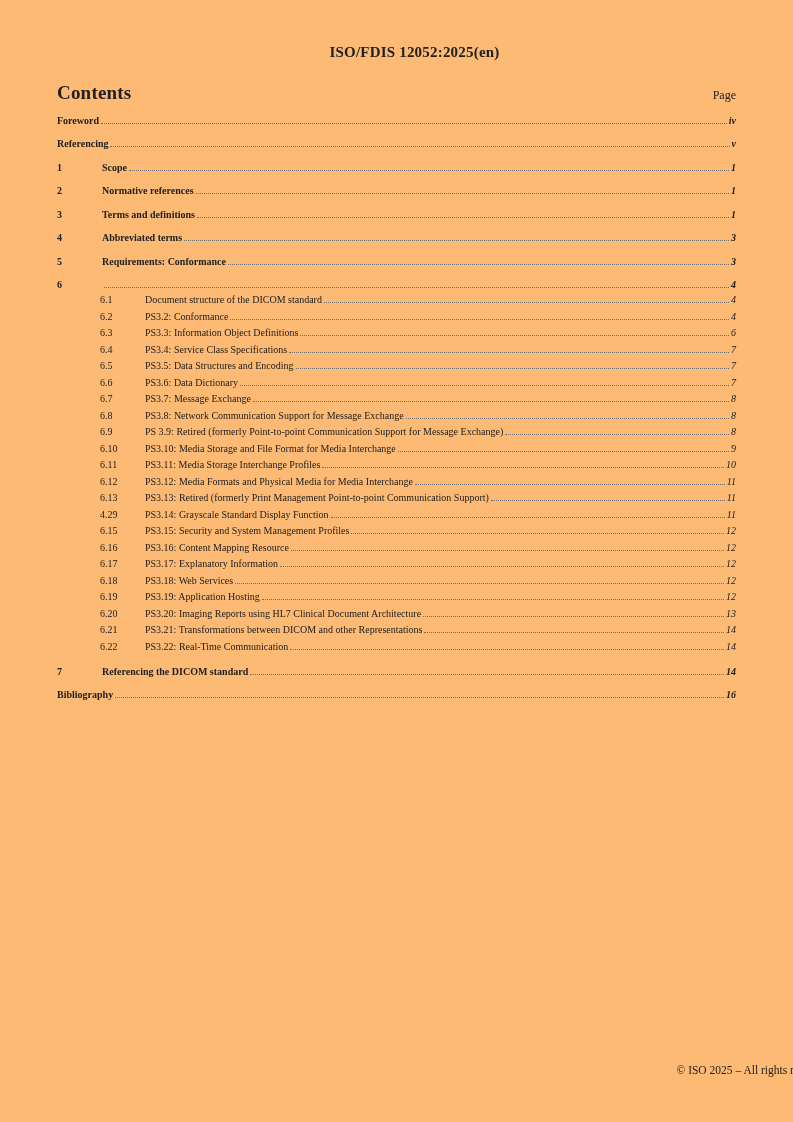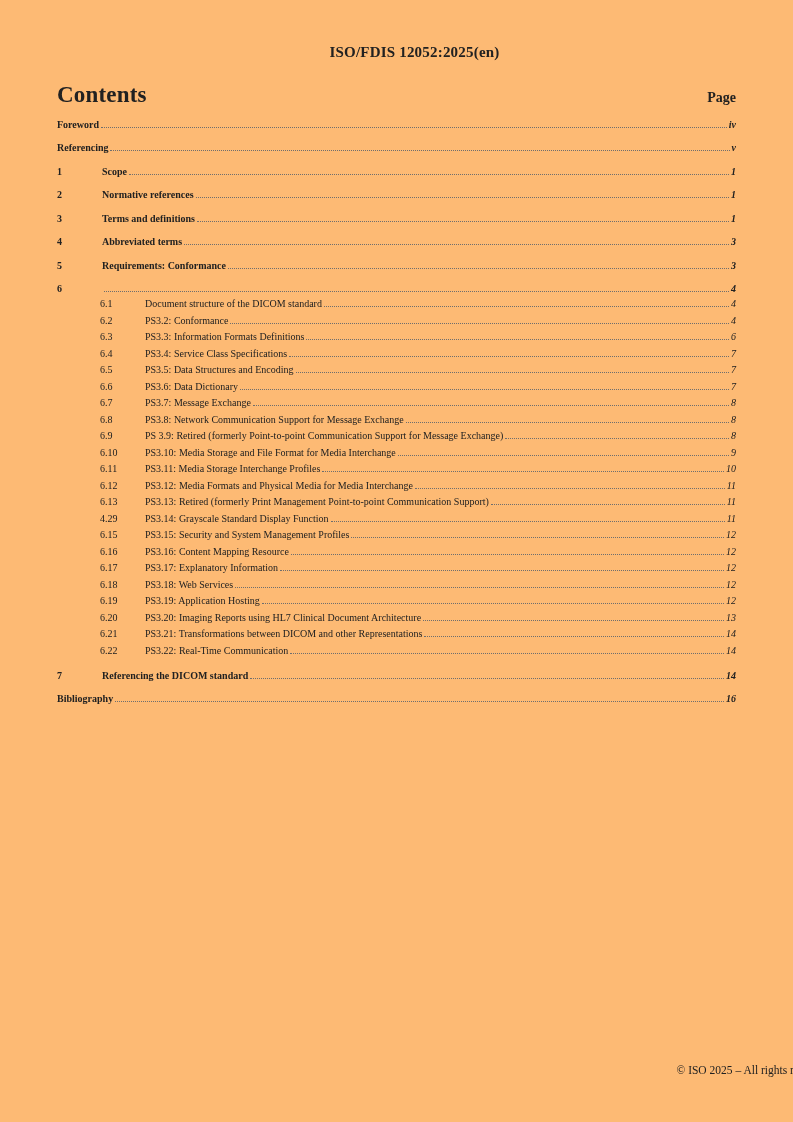--- a/index.html
+++ b/index.html
@@ -31,29 +31,29 @@
     position: absolute;
     left: 57px;
     top: 82px;
     width: 679px;
   }
   .contents-head {
     display: flex;
     align-items: baseline;
   }
   .contents-title {
-    font-size: 23px;
+    font-size: 19px;
     font-weight: 700;
     margin: 0;
     letter-spacing: 0.2px;
   }
   .page-col-label {
     margin-left: auto;
-    font-size: 14px;
-    font-weight: 700;
+    font-size: 12px;
+    font-weight: 400;
   }
   .toc {
     margin-top: 7px;
   }
   .toc-row {
     display: flex;
     align-items: baseline;
     font-size: 10px;
   }
   .toc-row.top {
@@ -170,21 +170,21 @@
     <span class="toc-page">4</span>
   </div>
         <div class="toc-row sub">
     <span class="toc-num">6.2</span>
     <span class="toc-title">PS3.2: Conformance</span>
     <span class="toc-leader"></span>
     <span class="toc-page">4</span>
   </div>
         <div class="toc-row sub">
     <span class="toc-num">6.3</span>
-    <span class="toc-title">PS3.3: Information Formats Definitions</span>
+    <span class="toc-title">PS3.3: Information Object Definitions</span>
     <span class="toc-leader"></span>
     <span class="toc-page">6</span>
   </div>
         <div class="toc-row sub">
     <span class="toc-num">6.4</span>
     <span class="toc-title">PS3.4: Service Class Specifications</span>
     <span class="toc-leader"></span>
     <span class="toc-page">7</span>
   </div>
         <div class="toc-row sub">

